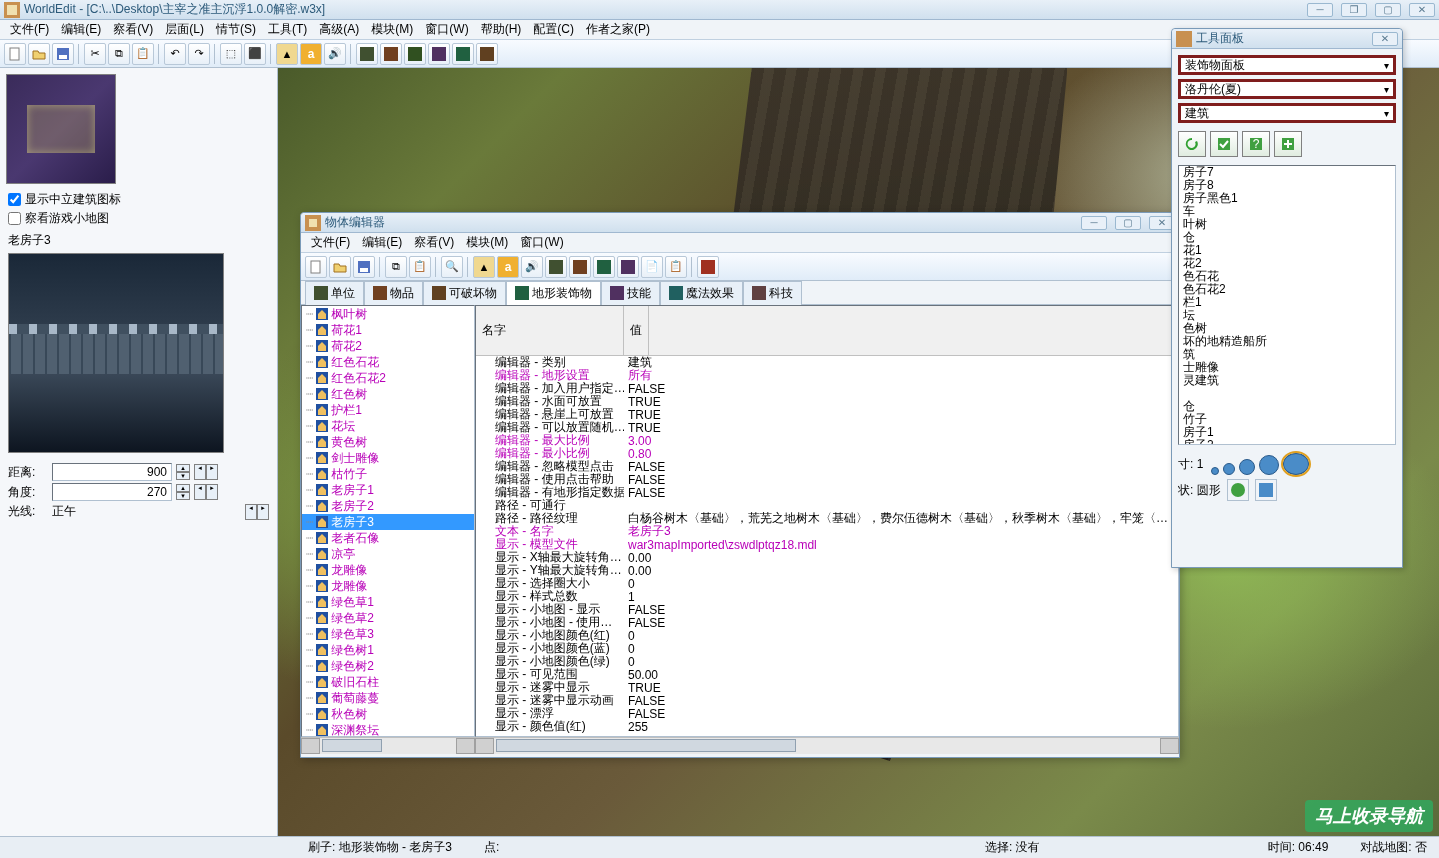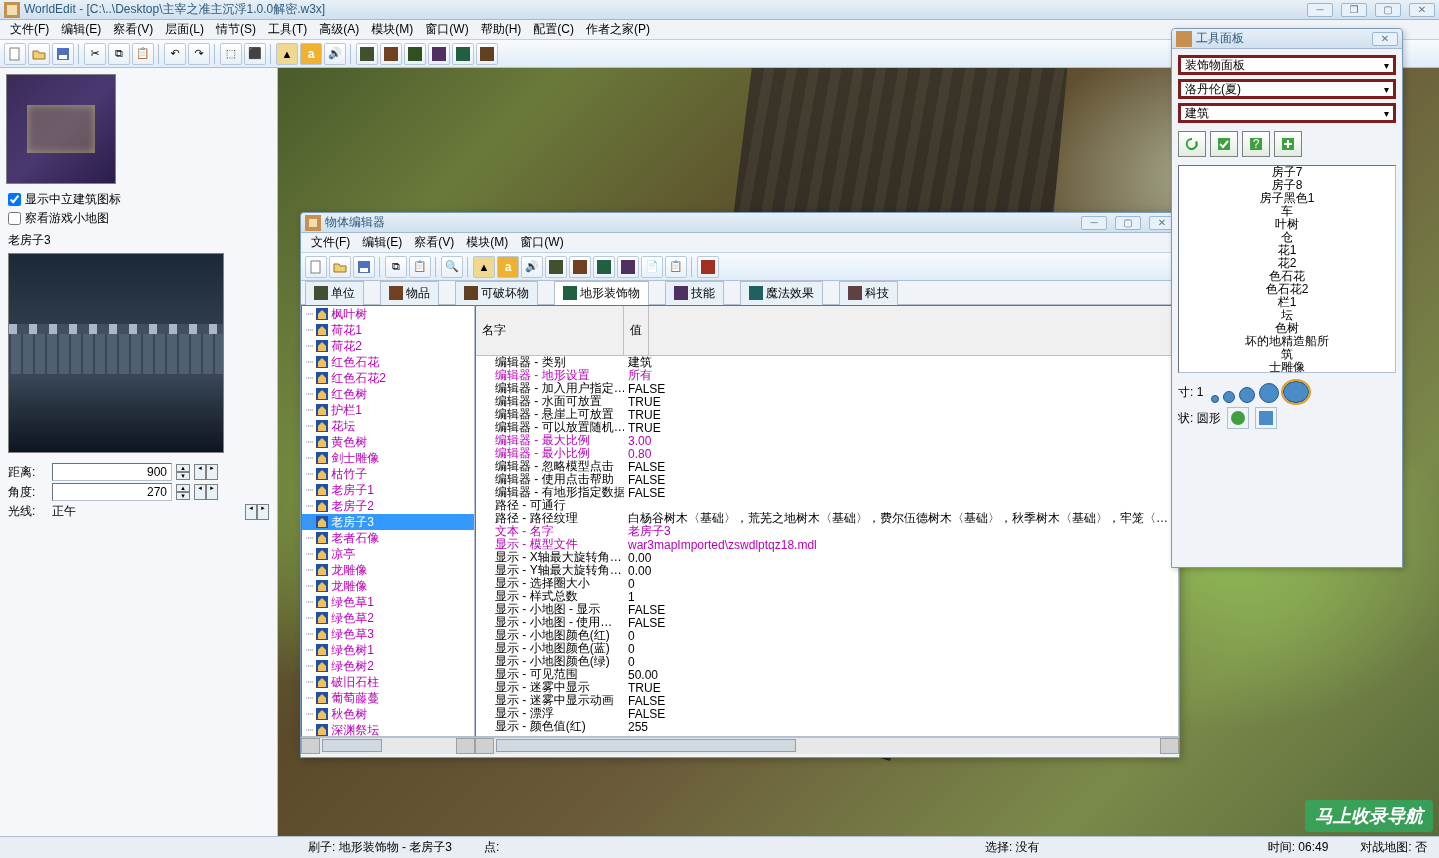--- a/index.html
+++ b/index.html
@@ -58,21 +58,21 @@
     repeating-linear-gradient(100deg, rgba(60,54,44,0.55) 0 10px, rgba(40,36,28,0.55) 10px 22px),
     linear-gradient(175deg, #5c5242 0%, #3a3428 45%, #2c261c 100%);
   clip-path: polygon(20% 0, 100% 0, 95% 30%, 85% 60%, 55% 100%, 0 90%, 8% 55%);
   border-left: 2px solid rgba(0,0,0,0.25);
   filter: contrast(1.05);
 }
 
 
 .subwin { position: absolute; left: 300px; top: 212px; width: 880px; height: 546px; background: #f0f4f8; border: 1px solid #7a9ab8; box-shadow: 2px 2px 8px rgba(0,0,0,0.25); border-radius: 4px 4px 0 0; }
 .subwin .titlebar { border-radius: 4px 4px 0 0; }
-.obj-tabs { height: 24px; display: flex; align-items: center; padding: 0 4px; gap: 16px; border-bottom: 1px solid #b0c0d0; background: #f0f4f8; }
+.obj-tabs { height: 24px; display: flex; align-items: center; padding: 0 4px; gap: 0; border-bottom: 1px solid #b0c0d0; background: #f0f4f8; }
 .obj-tab { padding: 3px 8px; border: 1px solid #b0c0d0; border-bottom: none; background: #e8f0f8; display: flex; align-items: center; gap: 3px; cursor: pointer; }
 .obj-tab.active { background: #ffffff; }
 .obj-tab .ti { width: 14px; height: 14px; }
 .obj-body { display: flex; height: calc(100% - 112px); }
 .obj-tree { width: 174px; overflow-y: auto; overflow-x: hidden; border: 1px inset #b0c0d0; background: #fff; }
 .tree-item { display: flex; align-items: center; padding: 0 4px; height: 16px; gap: 3px; cursor: pointer; white-space: nowrap; }
 .tree-item .house-icon { width: 12px; height: 12px; }
 .tree-item span.tl { color: #b800b8; }
 .tree-item span.tl.normal { color: #000; }
 .tree-item.sel { background: #3399ff; }
@@ -95,21 +95,21 @@
 .obj-hscroll-split .right-sc { flex: 1; }
 
 
 .toolpal { position: absolute; right: 36px; top: 28px; width: 232px; height: 540px; background: #f0f4f8; border: 1px solid #7a9ab8; box-shadow: 2px 2px 6px rgba(0,0,0,0.2); border-radius: 4px 4px 0 0; }
 .toolpal .titlebar { border-radius: 4px 4px 0 0; }
 .tp-body { padding: 6px; display: flex; flex-direction: column; gap: 4px; }
 .tp-combo { height: 20px; border: 3px solid #7f1d1d; background: #fff; display: flex; align-items: center; justify-content: space-between; padding: 0 4px; }
 .tp-combo::after { content: "▾"; font-size: 10px; }
 .tp-btns { display: flex; gap: 4px; margin: 4px 0; }
 .tp-btn { width: 28px; height: 26px; border: 1px solid #808080; background: linear-gradient(#fff,#e0ece0); display: flex; align-items: center; justify-content: center; }
-.tp-list { height: 208px; border: 1px inset #b0c0d0; background: #fff; overflow-y: auto; text-align: center; }
+.tp-list { height: 280px; border: 1px inset #b0c0d0; background: #fff; overflow-y: auto; }
 .tp-list div { padding: 0 4px; height: 13px; line-height: 13px; white-space: nowrap; overflow: hidden; }
 .tp-foot { display: flex; flex-direction: column; gap: 4px; padding-top: 4px; }
 .size-row { display: flex; align-items: center; gap: 8px; }
 .size-swatches { display: flex; gap: 4px; align-items: flex-end; }
 .sw { background: #4a8cc8; border: 1px solid #2a5a8a; }
 .sw.sel { outline: 2px solid #e0a020; }
 .shape-row { display: flex; gap: 6px; align-items: center; }
 .shape-sw { width: 22px; height: 22px; display: flex; align-items: center; justify-content: center; border: 1px solid #b0c0d0; background: #f0f4f8; }
 
 

